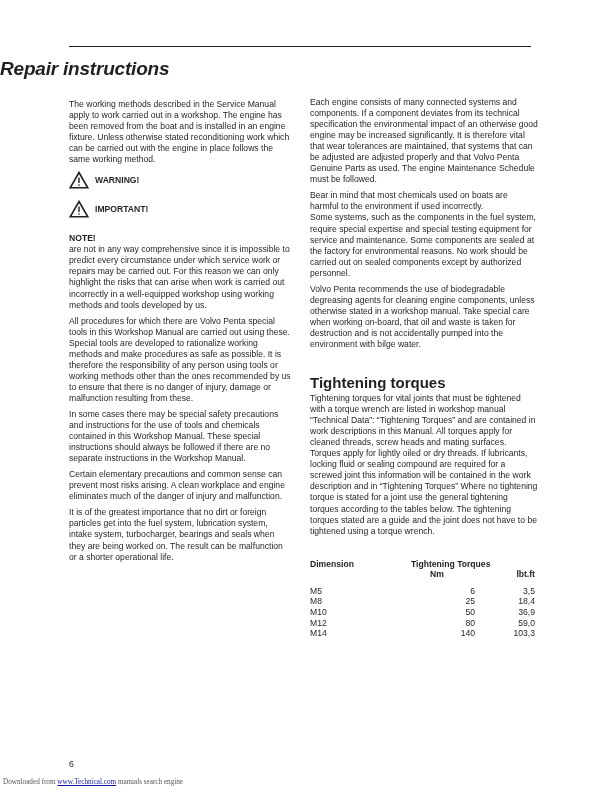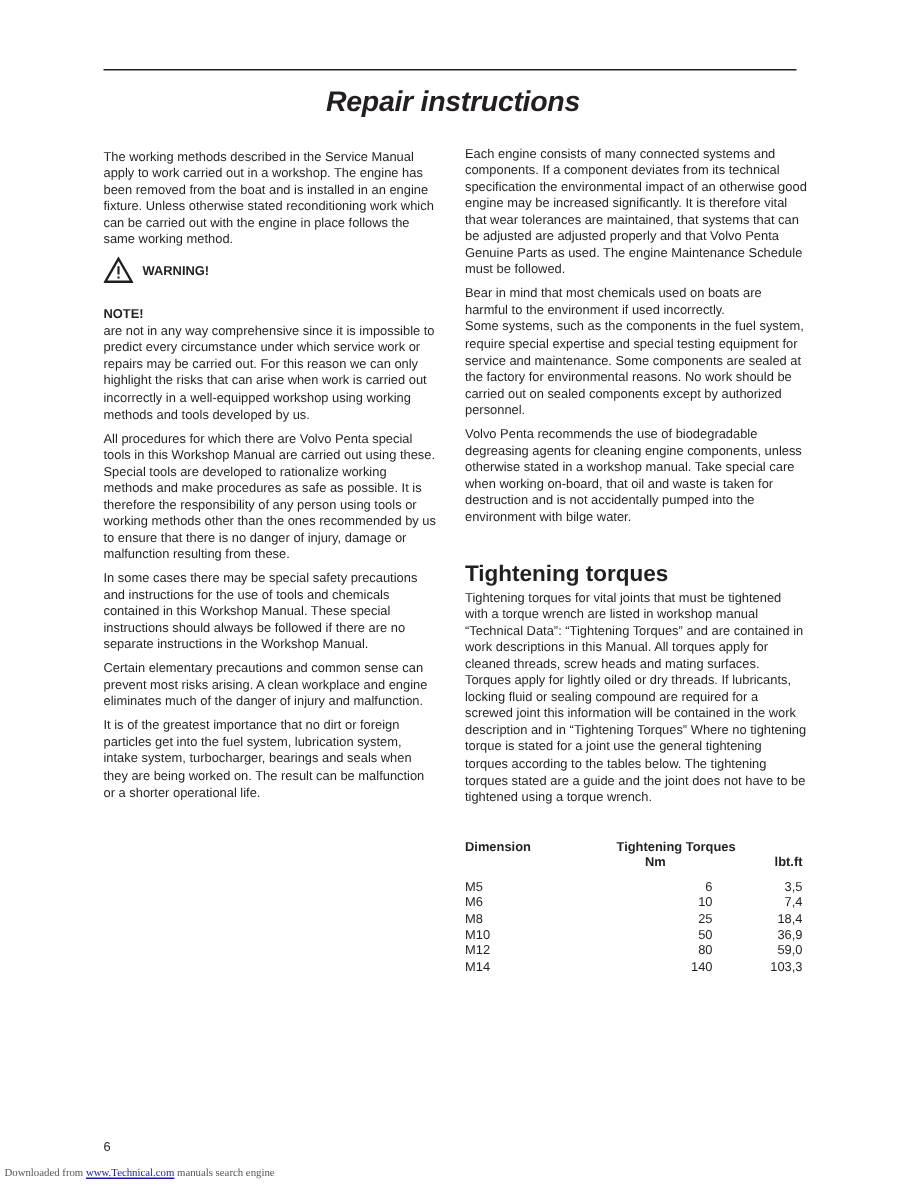--- a/index.html
+++ b/index.html
@@ -1,20 +1,20 @@
 <!DOCTYPE html>
 <html><head>
 <meta charset="utf-8">
 <style>
   html, body { margin: 0; padding: 0; background: #ffffff; }
   body { width: 612px; height: 792px; position: relative; overflow: hidden;
          font-family: "Liberation Sans", sans-serif; color: #231f20; }
   .top-rule { position: absolute; left: 69px; top: 46px; width: 462px; height: 0;
               border-top: 1px solid #231f20; }
-  .page-title { position: absolute; left: 0; width: 604px; top: 58px; text-align: center;
+  .page-title { position: absolute; left: 0; width: 604px; top: 58px; 
                 font-size: 19px; font-weight: bold; font-style: italic; margin: 0; letter-spacing: -0.2px; }
   .col { position: absolute; font-size: 8.6px; line-height: 11.05px; }
   .col-left { left: 69px; top: 99px; width: 222px; }
   .col-right { left: 310px; top: 97px; width: 228px; }
   .col p { margin: 0 0 5px 0; }
   .col em { font-style: italic; }
   .warn-row { display: flex; align-items: center; height: 20px; margin: 3px 0 9px 0; }
   .warn-row .tri { width: 20px; height: 18px; margin-right: 6px; flex: none; }
   .warn-row .lbl { font-weight: bold; font-size: 8.6px; }
   .note-head { font-weight: bold; margin-top: 14px; }
@@ -42,20 +42,28 @@
   <p>The working methods described in the Service Manual apply to work carried out in a workshop. The engine has been removed from the boat and is installed in an engine fixture. Unless otherwise stated reconditioning work which can be carried out with the engine in place follows the same working method.</p>
 
   <div class="warn-row">
     <svg class="tri" viewBox="0 0 20 18">
       <path d="M10 1.5 L18.8 16.8 L1.2 16.8 Z" fill="none" stroke="#231f20" stroke-width="1.6" stroke-linejoin="miter"></path>
       <path d="M10 6.5 L10 12" stroke="#231f20" stroke-width="1.4"></path>
       <rect x="9.3" y="13.3" width="1.4" height="1.4" fill="#231f20"></rect>
     </svg>
     <span class="lbl">WARNING!</span>
   </div>
+  <div class="warn-row">
+    <svg class="tri" viewBox="0 0 20 18">
+      <path d="M10 1.5 L18.8 16.8 L1.2 16.8 Z" fill="none" stroke="#231f20" stroke-width="1.6" stroke-linejoin="miter"></path>
+      <path d="M10 6.5 L10 12" stroke="#231f20" stroke-width="1.4"></path>
+      <rect x="9.3" y="13.3" width="1.4" height="1.4" fill="#231f20"></rect>
+    </svg>
+    <span class="lbl">IMPORTANT!</span>
+  </div>
 
   <div class="note-head">NOTE!</div>
   <p>are not in any way comprehensive since it is impossible to predict every circumstance under which service work or repairs may be carried out. For this reason we can only highlight the risks that can arise when work is carried out incorrectly in a well-equipped workshop using working methods and tools developed by us.</p>
   <p>All procedures for which there are Volvo Penta special tools in this Workshop Manual are carried out using these. Special tools are developed to rationalize working methods and make procedures as safe as possible. It is therefore the responsibility of any person using tools or working methods other than the ones recommended by us to ensure that there is no danger of injury, damage or malfunction resulting from these.</p>
   <p>In some cases there may be special safety precautions and instructions for the use of tools and chemicals contained in this Workshop Manual. These special instructions should always be followed if there are no separate instructions in the Workshop Manual.</p>
   <p>Certain elementary precautions and common sense can prevent most risks arising. A clean workplace and engine eliminates much of the danger of injury and malfunction.</p>
   <p>It is of the greatest importance that no dirt or foreign particles get into the fuel system, lubrication system, intake system, turbocharger, bearings and seals when they are being worked on. The result can be malfunction or a shorter operational life.</p>
 </div>
 
 <div class="col col-right">
@@ -82,25 +90,20 @@
           <td colspan="3"></td>
         </tr>
     </thead>
     <tbody>
       <tr>
         <td class="c1">M5</td>
         <td class="c2">6</td>
         <td class="c3">3,5</td>
       </tr>
       <tr>
-        <td class="c1">M6</td>
-        <td class="c2">10</td>
-        <td class="c3">7,4</td>
-      </tr>
-      <tr>
         <td class="c1">M8</td>
         <td class="c2">25</td>
         <td class="c3">18,4</td>
       </tr>
       <tr>
         <td class="c1">M10</td>
         <td class="c2">50</td>
         <td class="c3">36,9</td>
       </tr>
       <tr>

